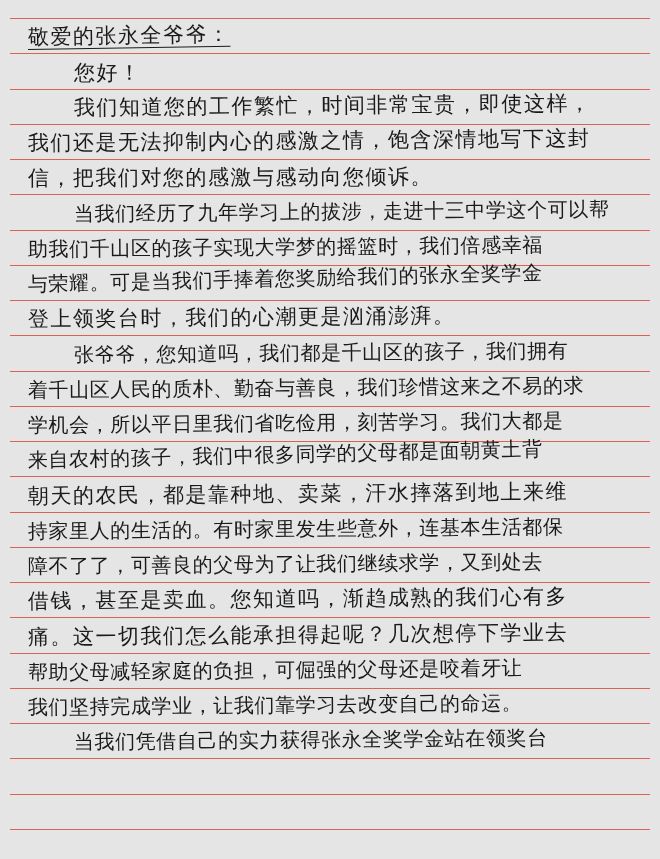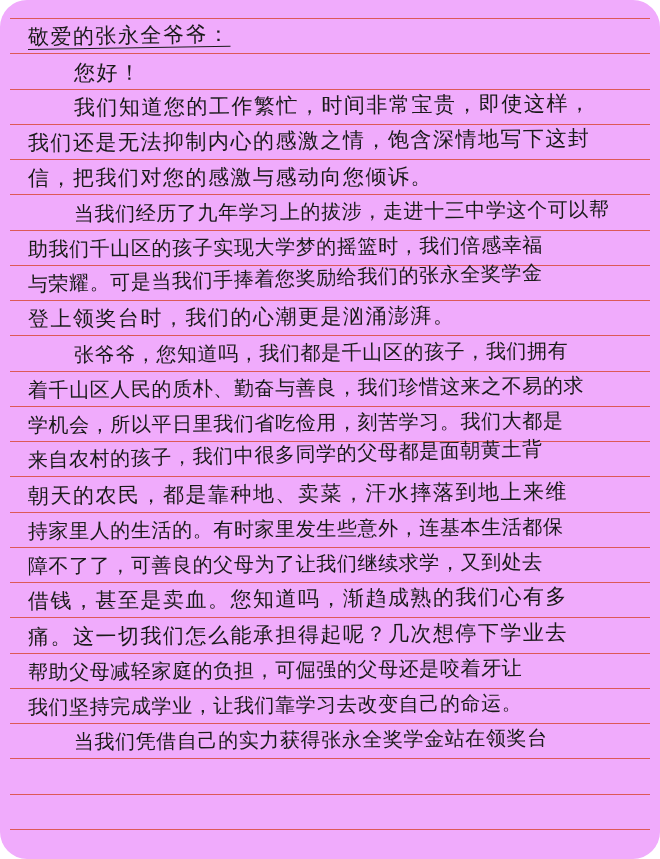--- a/index.html
+++ b/index.html
@@ -4,24 +4,23 @@
 <style>
   html, body {
     margin: 0;
     padding: 0;
     background: #ffffff;
   }
   #page {
     position: relative;
     width: 660px;
     height: 859px;
-    background: #f0abfc;
+    background: #e5e5e5;
     overflow: hidden;
     font-family: "DejaVu Sans", sans-serif;
-    border-radius: 27px;
   }
   
   #rules {
     position: absolute;
     left: 0;
     top: 0;
     width: 660px;
     height: 859px;
     pointer-events: none;
   }

